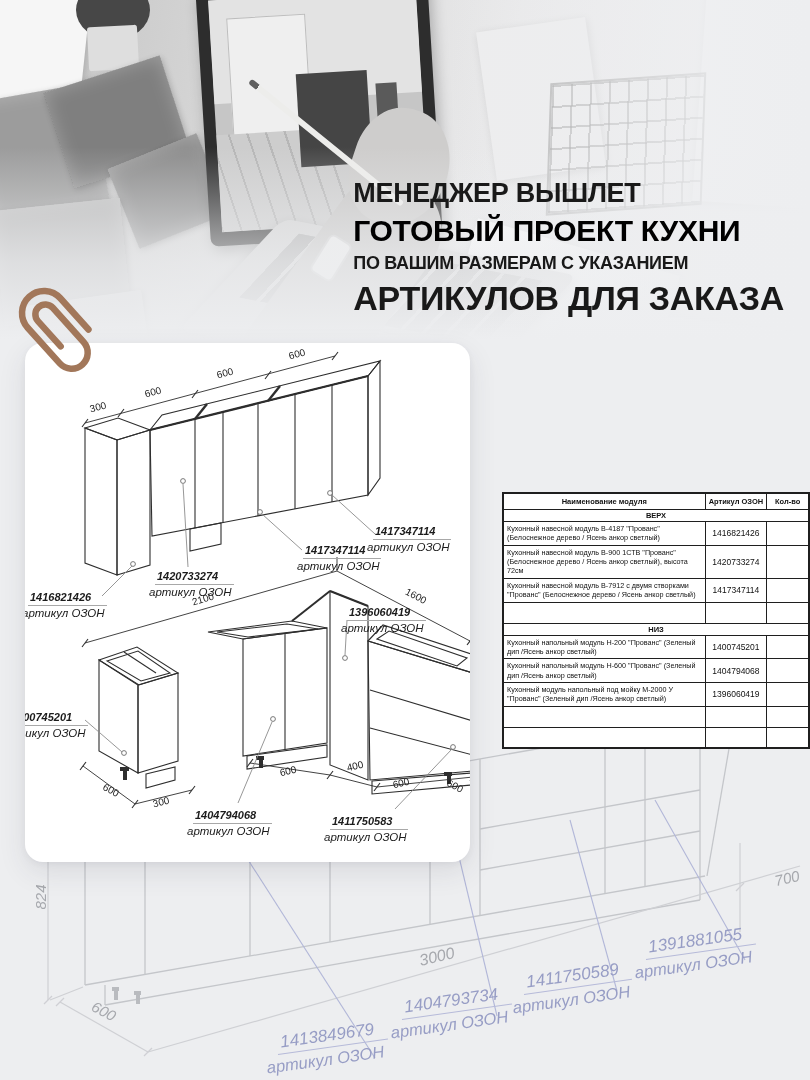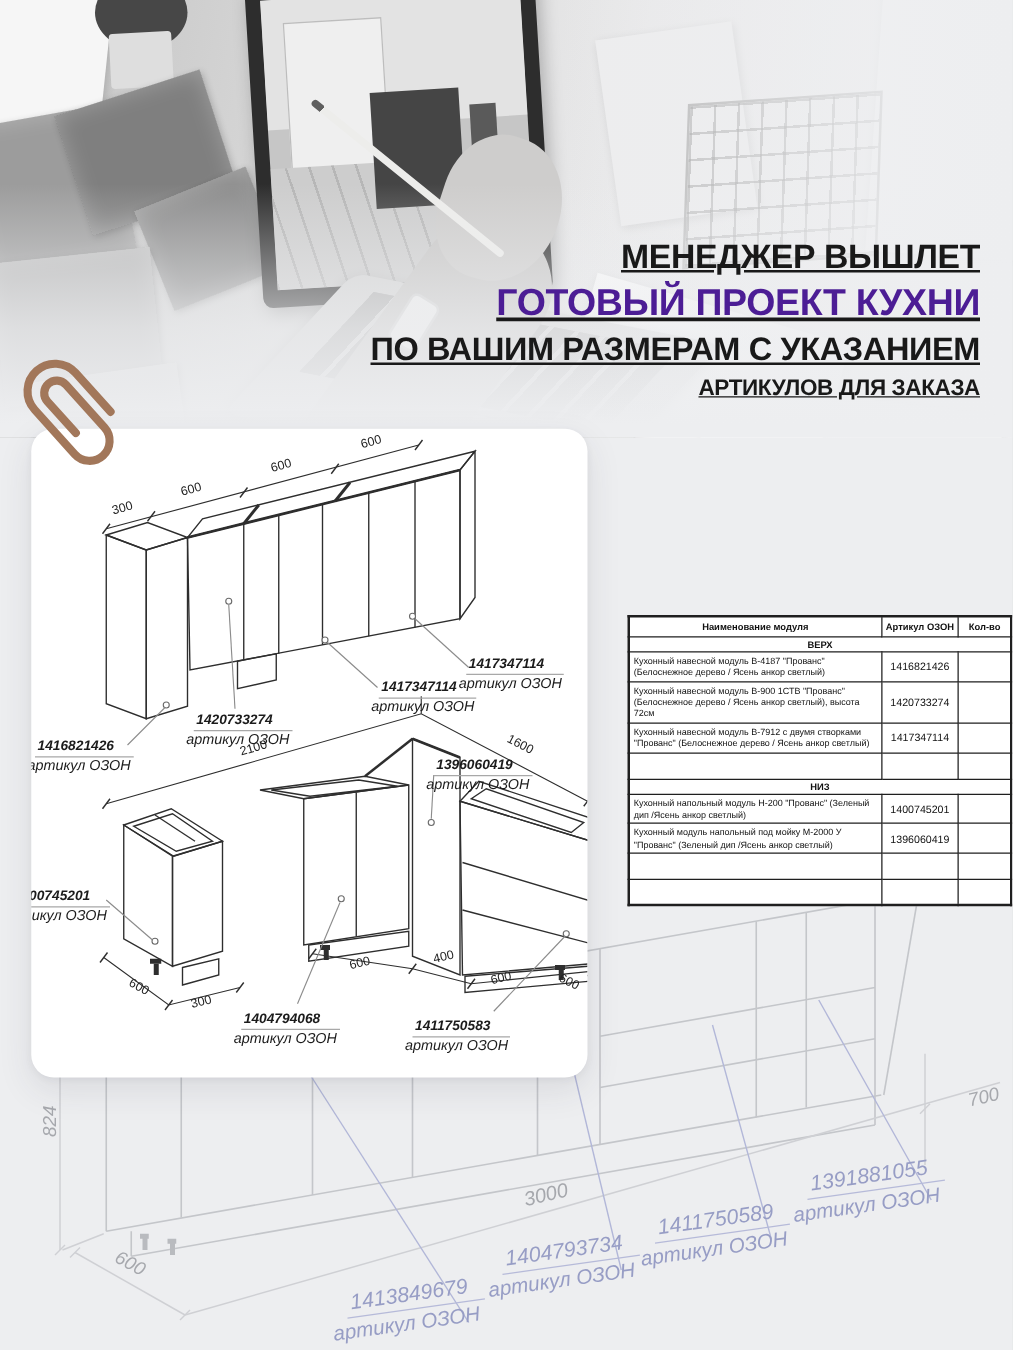--- a/index.html
+++ b/index.html
@@ -47,26 +47,26 @@
   .pp2{left:556px;top:318px;width:240px;height:140px;transform:rotate(7deg);background:#f6f6f7;}
   .pp3{left:700px;top:-24px;width:150px;height:230px;transform:rotate(4deg);background:#f3f3f4;}
   .pp4{left:486px;top:24px;width:110px;height:150px;transform:rotate(-8deg);background:#ededee;}
   .ph-basket{left:548px;top:78px;width:156px;height:132px;border:2px solid #b4b4b4;transform:skewY(-6deg) rotate(2deg);
              background:repeating-linear-gradient(90deg,rgba(150,150,150,.55) 0 2px,rgba(0,0,0,0) 2px 19px),
                         repeating-linear-gradient(0deg,rgba(150,150,150,.55) 0 2px,rgba(0,0,0,0) 2px 21px);}
   .ph-fade{left:0;top:0;width:810px;height:350px;
            background:linear-gradient(90deg,rgba(237,238,240,0) 55%,rgba(237,238,240,.85) 90%,#edeef0 100%),
                       linear-gradient(180deg,rgba(237,238,240,0) 42%,rgba(237,238,240,.72) 75%,#edeef0 97%);}
   
-  .headline{position:absolute;top:192px;right:26px;text-align:right;color:#191919;font-weight:bold;
-            letter-spacing:-.3px;z-index:4;line-height:1;text-decoration:underline;}
+  .headline{position:absolute;top:180px;right:26px;color:#191919;font-weight:bold;
+            letter-spacing:-.3px;z-index:4;line-height:1;}
   .hl1{font-size:27px;margin-bottom:9px;}
   .hl2{font-size:30px;margin-bottom:8px;}
-  .hl3{font-size:26px;margin-bottom:9px;}
-  .hl4{font-size:18px;}
+  .hl3{font-size:18px;margin-bottom:9px;}
+  .hl4{font-size:34px;}
   
   .clip{position:absolute;left:10px;top:280px;z-index:6;}
   
   .card{position:absolute;left:25px;top:343px;width:445px;height:519px;background:#fff;border-radius:18px;
         overflow:hidden;z-index:5;box-shadow:0 10px 28px rgba(50,50,65,.10),0 2px 6px rgba(50,50,65,.06);}
   .card svg{position:absolute;left:0;top:0;}
   .dim{position:absolute;font-size:10px;color:#222;white-space:nowrap;z-index:2;}
   .art-label{position:absolute;font-style:italic;color:#1b1b1b;line-height:1.2;white-space:nowrap;z-index:2;}
   .art-label .num{font-size:11px;font-weight:bold;display:inline-block;border-bottom:1.4px solid #a8a8a8;
                   padding:0 16px 1px 2px;}
@@ -122,21 +122,21 @@
     </div>
     <div class="ph-arm"></div>
     <div class="ph-hand"></div>
     <div class="ph-watch"></div>
     <div class="ph-pencil"></div>
     <div class="ph-fade"></div>
   </div>
 
   <div class="headline">
     <div class="hl1">МЕНЕДЖЕР ВЫШЛЕТ</div>
-    <div class="hl2" style="color: #4c1d95;">ГОТОВЫЙ ПРОЕКТ КУХНИ</div>
+    <div class="hl2" style="color: #000000;">ГОТОВЫЙ ПРОЕКТ КУХНИ</div>
     <div class="hl3">ПО ВАШИМ РАЗМЕРАМ С УКАЗАНИЕМ</div>
     <div class="hl4">АРТИКУЛОВ ДЛЯ ЗАКАЗА</div>
   </div>
 
   <svg class="faded-svg" width="810" height="380" viewBox="0 0 810 380">
     <g stroke="#c4c6ca" stroke-width="1.3" fill="none">
       <path d="M60,133 L735,14"></path>
       <path d="M85,285 L705,176"></path>
       <path d="M85,128 L85,285"></path>
       <path d="M145,118 L145,274"></path>
@@ -402,20 +402,25 @@
           </tr>
           <tr class="sec">
             <td colspan="3">НИЗ</td>
           </tr>
           <tr>
             <td class="name-cell">Кухонный напольный модуль Н-200 "Прованс" (Зеленый дип /Ясень анкор светлый)</td>
             <td class="art-cell">1400745201</td>
             <td class="qty-cell"></td>
           </tr>
           <tr>
+            <td class="name-cell">Кухонный напольный модуль Н-600 "Прованс" (Зеленый дип /Ясень анкор светлый)</td>
+            <td class="art-cell">1404794068</td>
+            <td class="qty-cell"></td>
+          </tr>
+          <tr>
             <td class="name-cell">Кухонный модуль напольный под мойку М-2000 У "Прованс" (Зеленый дип /Ясень анкор светлый)</td>
             <td class="art-cell">1396060419</td>
             <td class="qty-cell"></td>
           </tr>
           <tr>
             <td class="name-cell"></td>
             <td class="art-cell"></td>
             <td class="qty-cell"></td>
           </tr>
           <tr>

